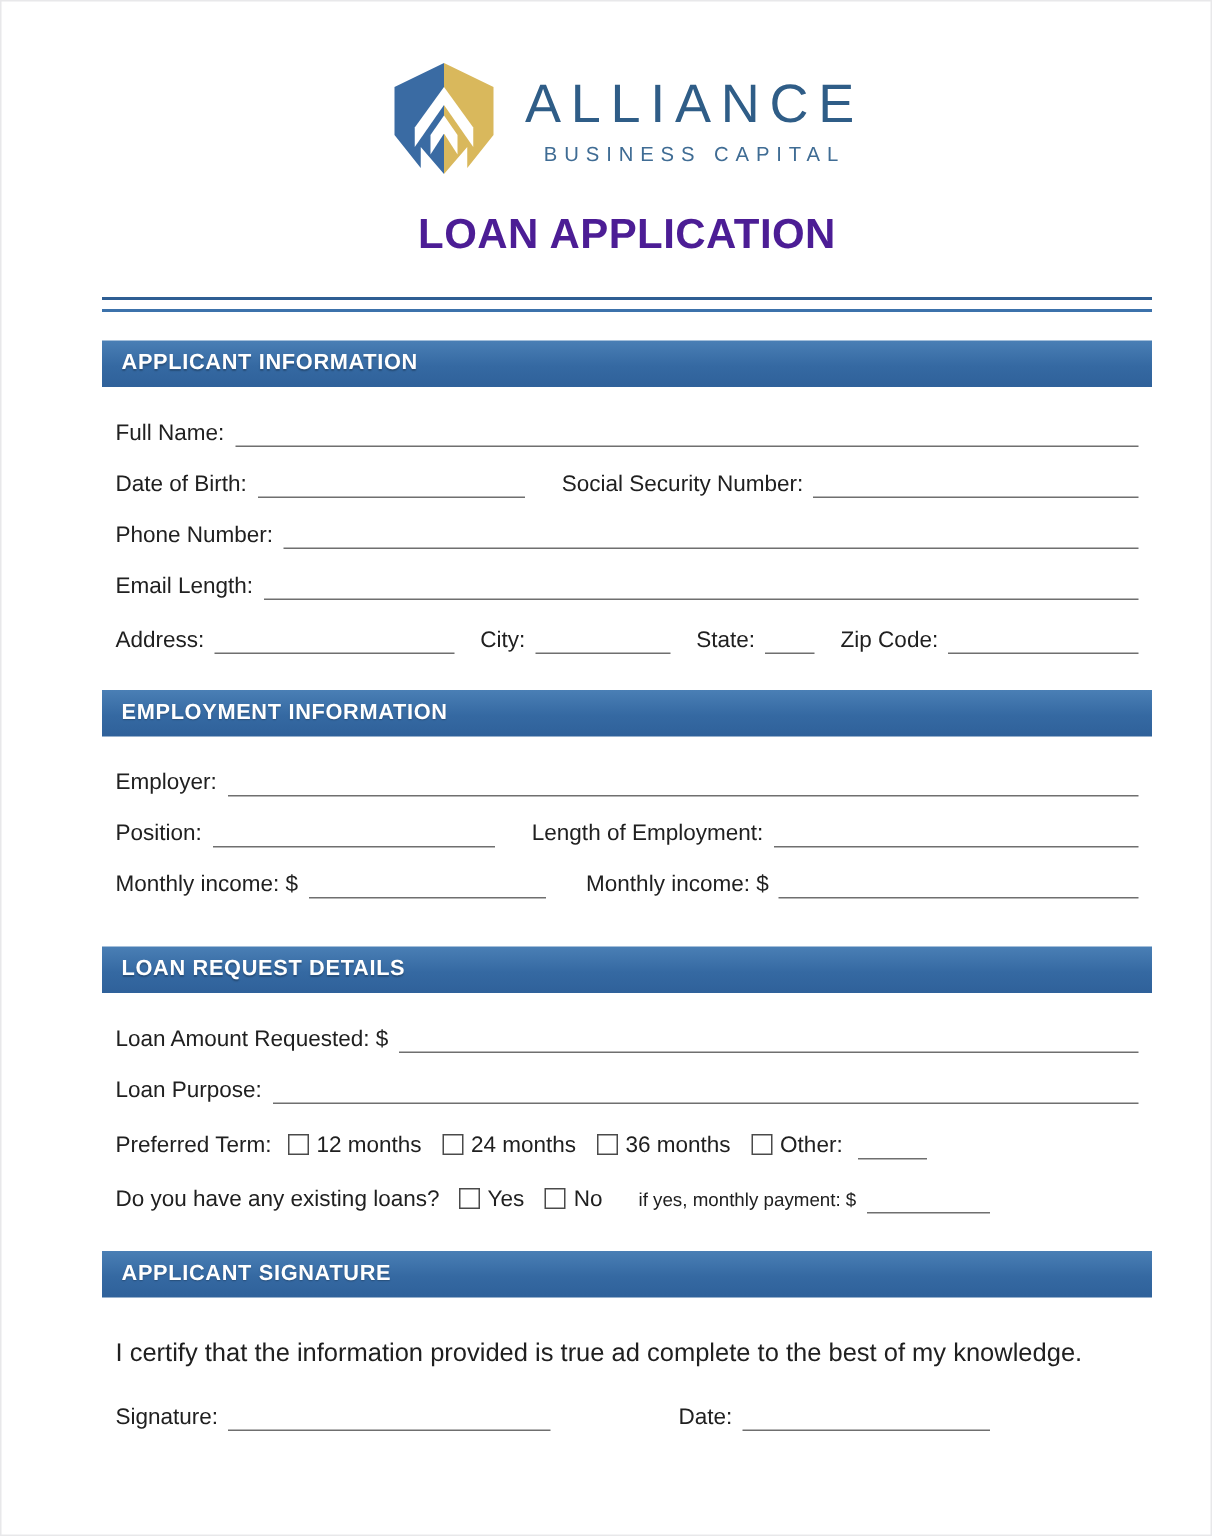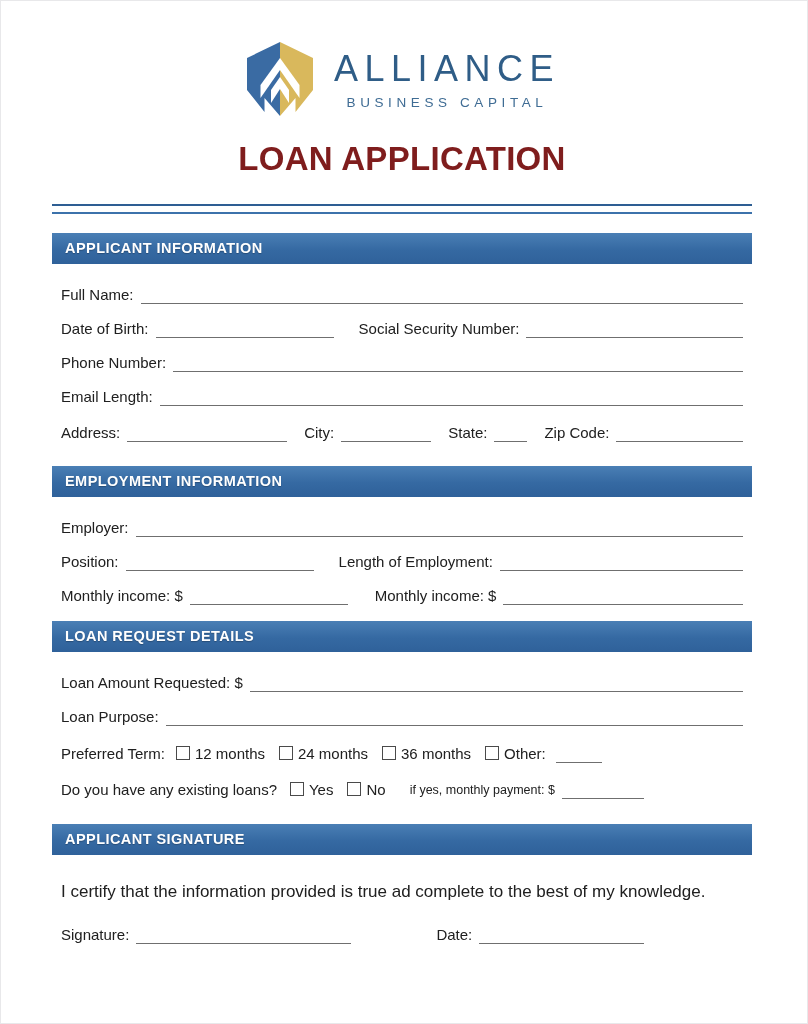--- a/index.html
+++ b/index.html
@@ -19,21 +19,21 @@
     overflow: hidden;
   }
   .page-edge {
     position: absolute;
     inset: 0;
     border: 1px solid #e8e8ea;
     pointer-events: none;
   }
   .content {
     position: absolute;
-    left: 52px;
+    left: 68px;
     top: 0;
     width: 700px;
   }
 
   
   .logo-block {
     display: flex;
     align-items: center;
     justify-content: center;
     gap: 18px;
@@ -70,23 +70,23 @@
     font-weight: 400;
     text-align: center;
     margin-top: 9px;
     white-space: nowrap;
   }
 
   
   .doc-title {
     text-align: center;
     font-family: "Liberation Sans", sans-serif;
-    font-size: 33px;
+    font-size: 28px;
     font-weight: bold;
-    color: #7f1d1d;
+    color: #4c1d95;
     letter-spacing: 0.3px;
     margin-top: 44px;
   }
   .rule-wrap {
     margin-top: 26px;
   }
   .rule-top {
     height: 2px;
     background: #2e5e93;
   }
@@ -267,21 +267,21 @@
 
       <div class="row" style="margin-top:16px;">
         <span class="lbl">Monthly income:  $</span>
         <span class="blank" style="width:158px;"></span>
         <span class="gap" style="width:27px;"></span>
         <span class="lbl">Monthly income: $</span>
         <span class="blank grow"></span>
       </div>
     </div>
 
-    <div style="margin-top:16px;">
+    <div style="margin-top:32px;">
       <div class="section-head">LOAN REQUEST DETAILS</div>
     </div>
 
     <div class="fields">
 
       <div class="row" style="margin-top:22px;">
         <span class="lbl">Loan Amount Requested: $</span>
         <span class="blank grow"></span>
       </div>
 

